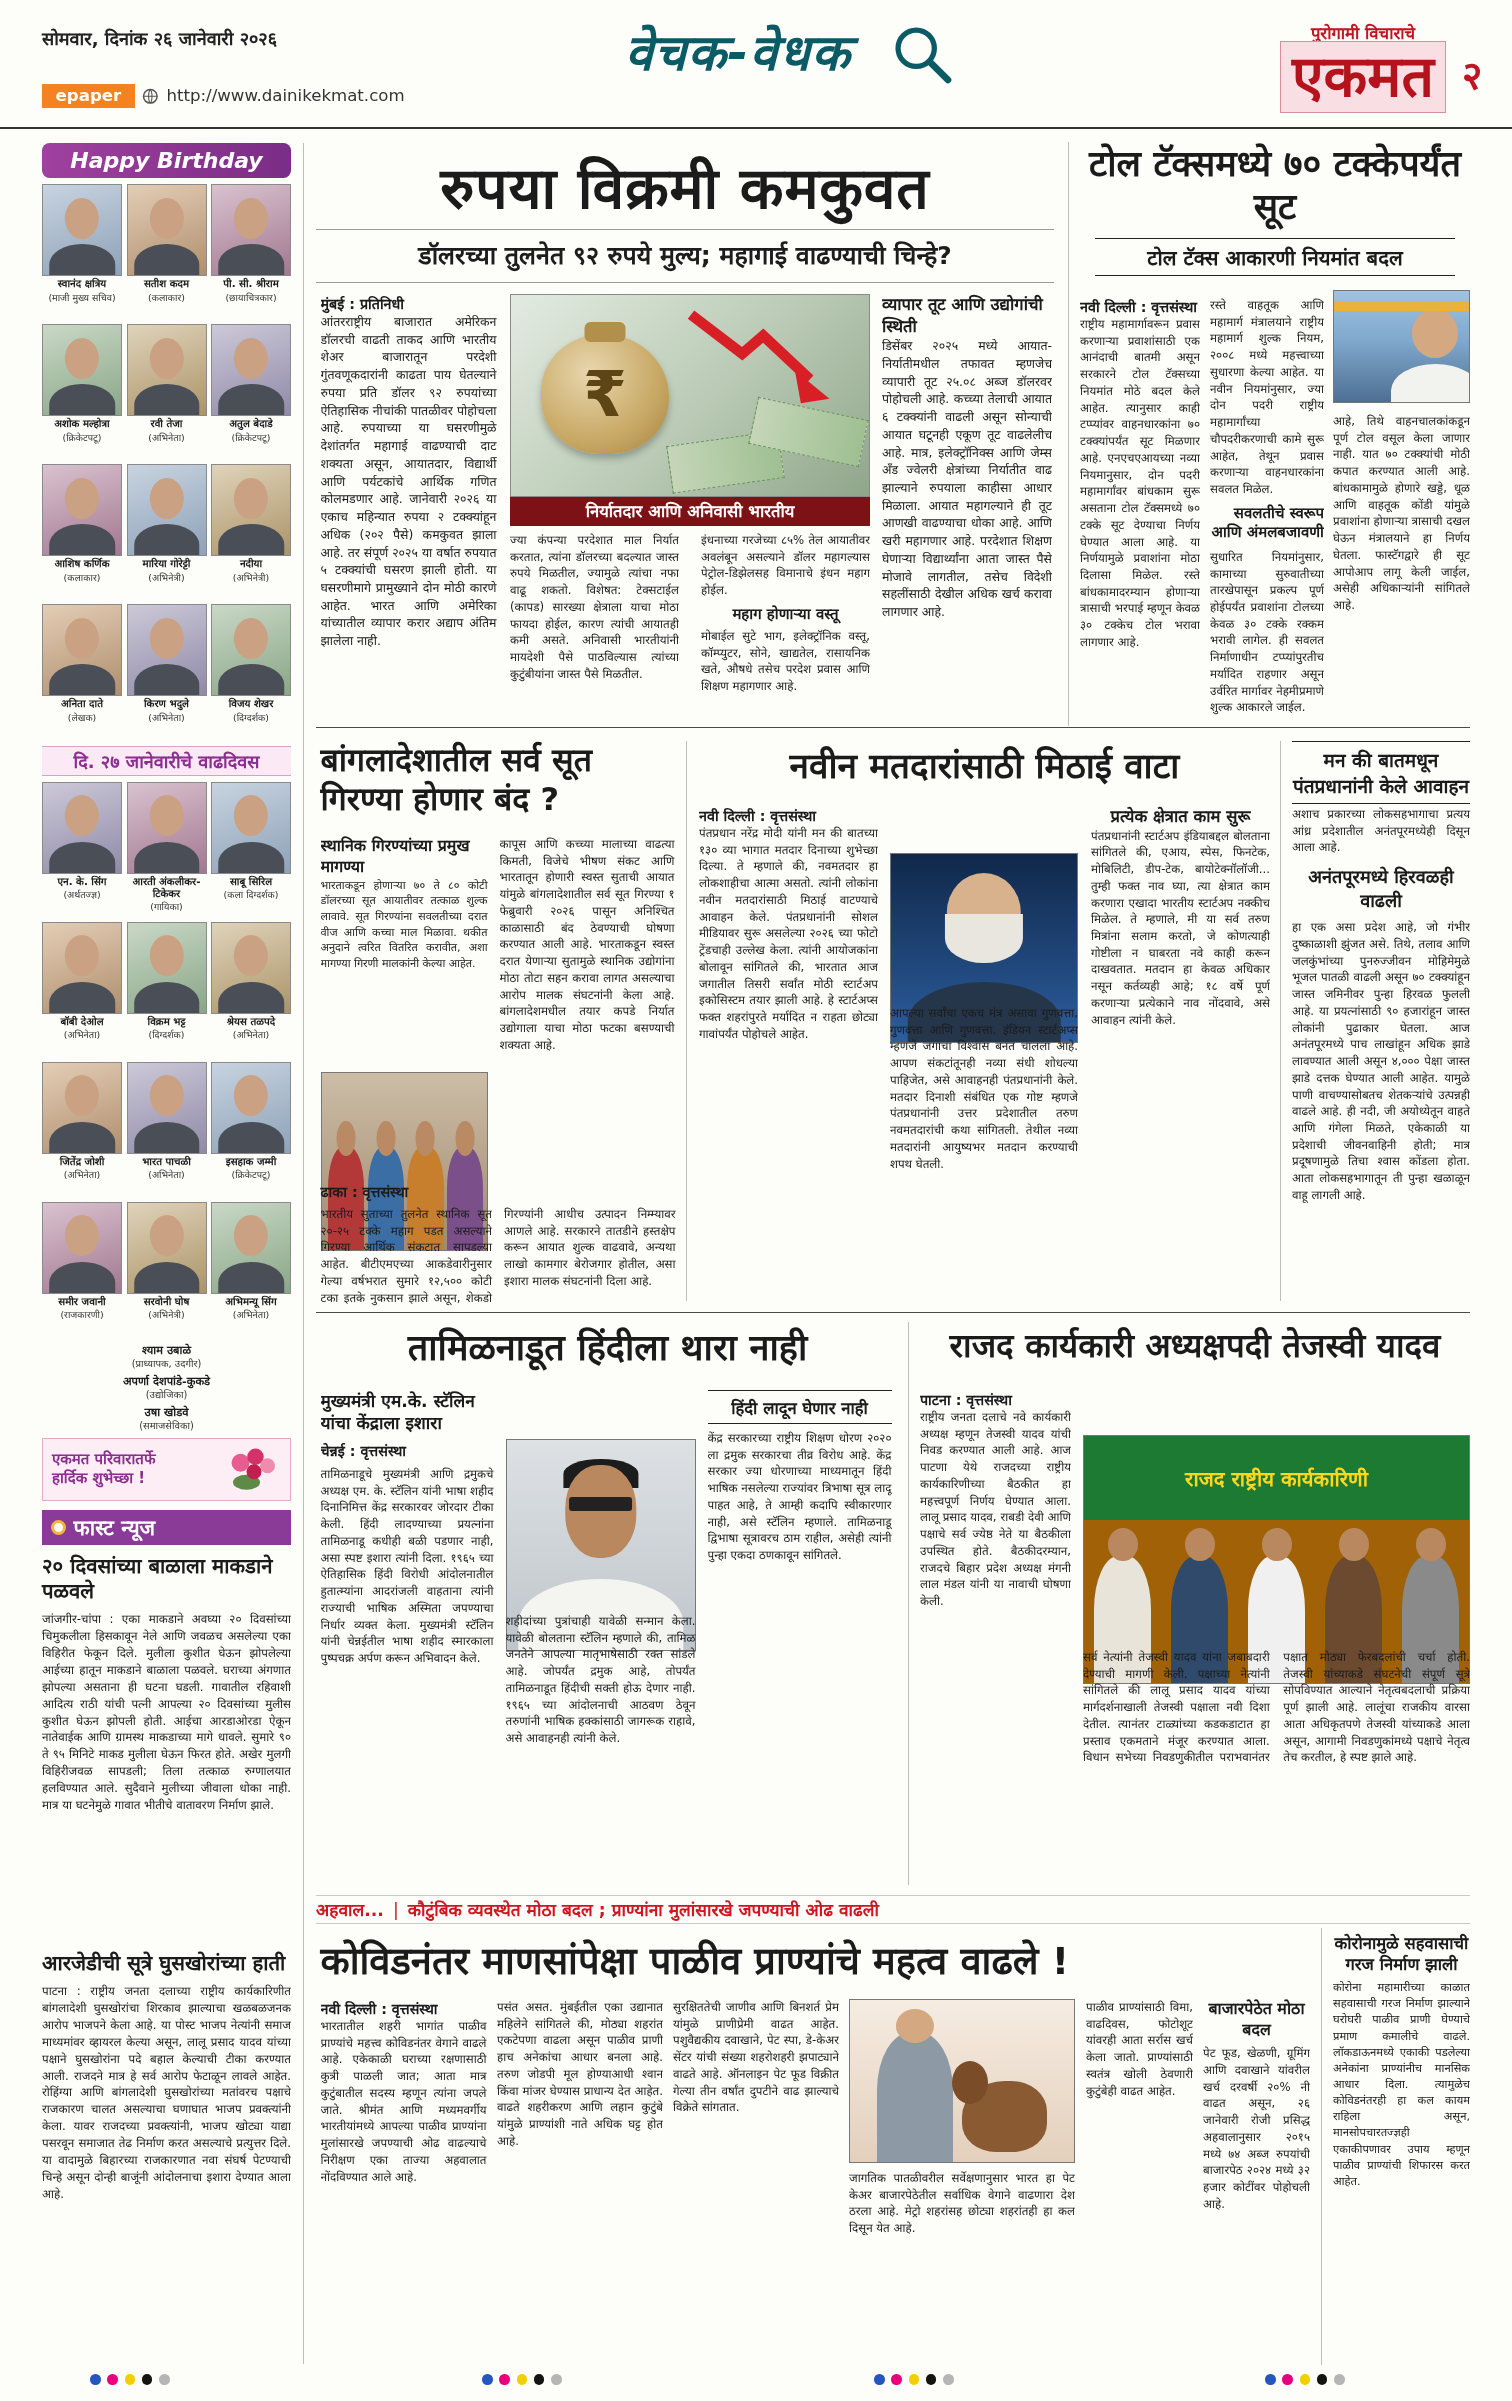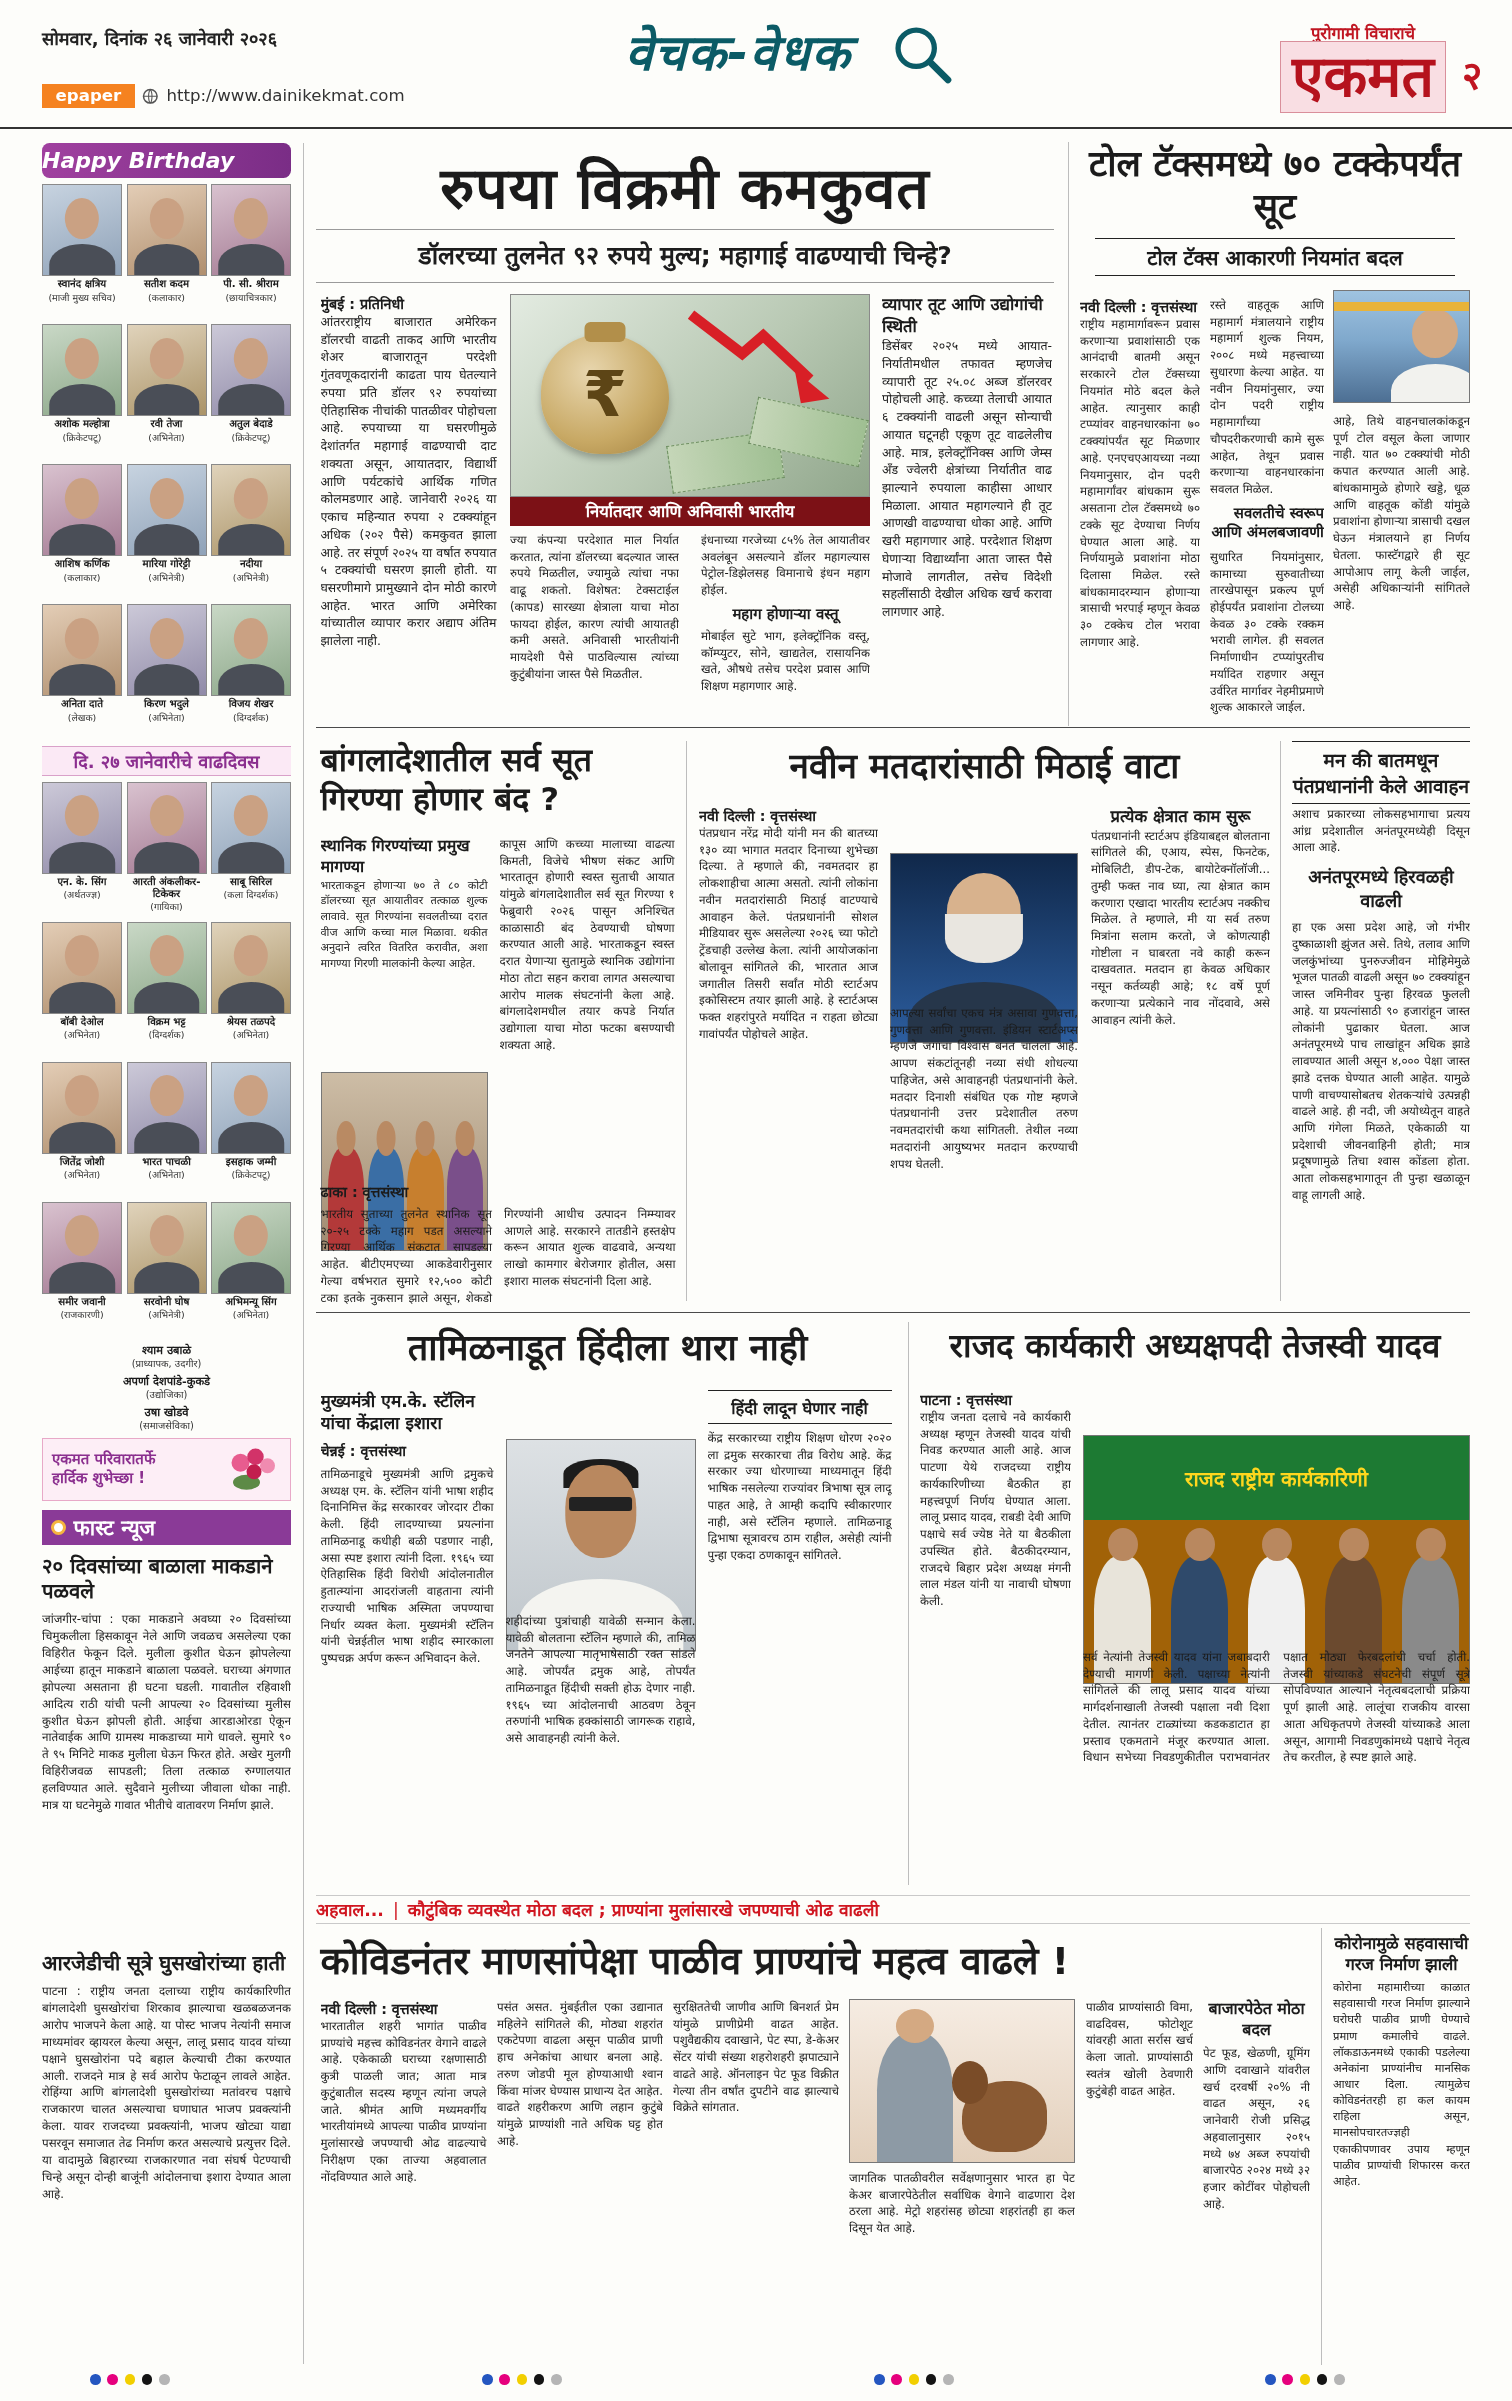--- a/index.html
+++ b/index.html
@@ -15,21 +15,21 @@
   .hdr-eprow{position:absolute;left:42px;top:84px;display:flex;align-items:center;gap:7.5px}
   .ep-pill{background:#f58220;color:#fff;font-weight:700;font-size:16.6px;padding:2.3px 13.6px;border-radius:0}
   .hdr-url{font-size:16.6px;color:#333}
   .hdr-center{position:absolute;left:527px;top:16.6px;width:422px;text-align:center;font-size:50px;font-weight:700;font-style:italic;color:#0b5b66;letter-spacing:1.5px;white-space:nowrap}
   .mag{position:absolute;left:889px;top:21px}
   .hdr-tag{position:absolute;left:1280px;top:21px;width:166px;text-align:center;font-size:16.6px;font-weight:700;color:#c01622}
   .hdr-brand{position:absolute;left:1280px;top:41px;width:166px;text-align:center;font-size:57px;font-weight:700;color:#b5121d;background:#f9dee3;border:0.8px solid #d98f9b;line-height:1.22}
   .hdr-page{position:absolute;left:1462px;top:47px;font-size:39px;font-weight:700;color:#c01622}
   
   .sidebar{position:absolute;left:42px;top:143px;width:249px}
-  .bd-banner{height:35px;background:linear-gradient(90deg,#a0409f,#7a2d86);border-radius:7.5px;color:#fff;font-size:22px;font-weight:700;font-style:italic;line-height:35px}
+  .bd-banner{height:35px;background:linear-gradient(90deg,#a0409f,#7a2d86);border-radius:7.5px;color:#fff;font-size:22px;font-weight:700;font-style:italic;text-align:center;line-height:35px}
   .bd-grid{display:grid;grid-template-columns:repeat(3,1fr);gap:6px 4.5px;margin-top:6px}
   .bd-cell{text-align:center;height:134px;overflow:hidden}
   .face{position:relative;height:92px;border:0.8px solid #8a8a8a;overflow:hidden}
   .face::before{content:"";position:absolute;left:50%;top:14%;width:44%;height:46%;transform:translateX(-50%);border-radius:50%;background:#caa183}
   .face::after{content:"";position:absolute;left:50%;bottom:-12%;width:84%;height:46%;transform:translateX(-50%);border-radius:50% 50% 0 0;background:#4a4e57}
   .p0{background:linear-gradient(160deg,#c7d3e0,#8fa2b8)} .p1{background:linear-gradient(160deg,#e3cdb6,#b08f6e)}
   .p2{background:linear-gradient(160deg,#d9c2cf,#a27891)} .p3{background:linear-gradient(160deg,#c9d8c6,#8aa687)}
   .p4{background:linear-gradient(160deg,#e0d3bb,#ab9468)} .p5{background:linear-gradient(160deg,#ccc9d8,#908aa8)}
   .bd-name{font-size:10.2px;font-weight:700;line-height:1.2;margin-top:2.3px}
   .bd-role{font-size:9.4px;color:#333}

